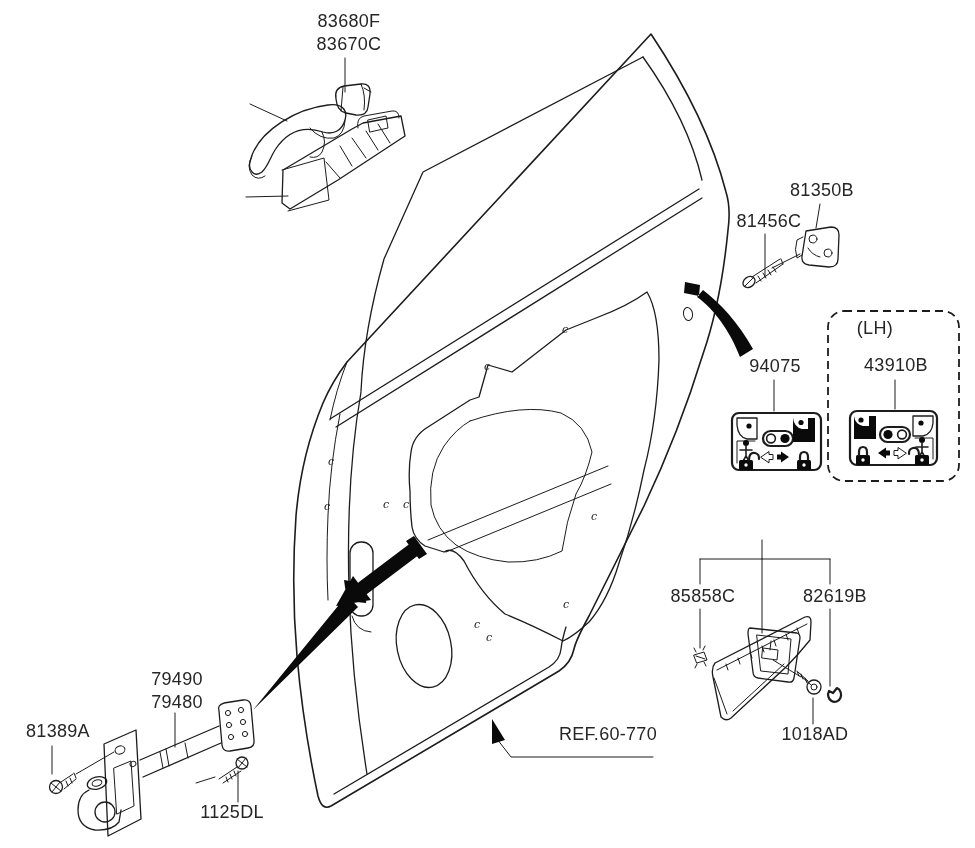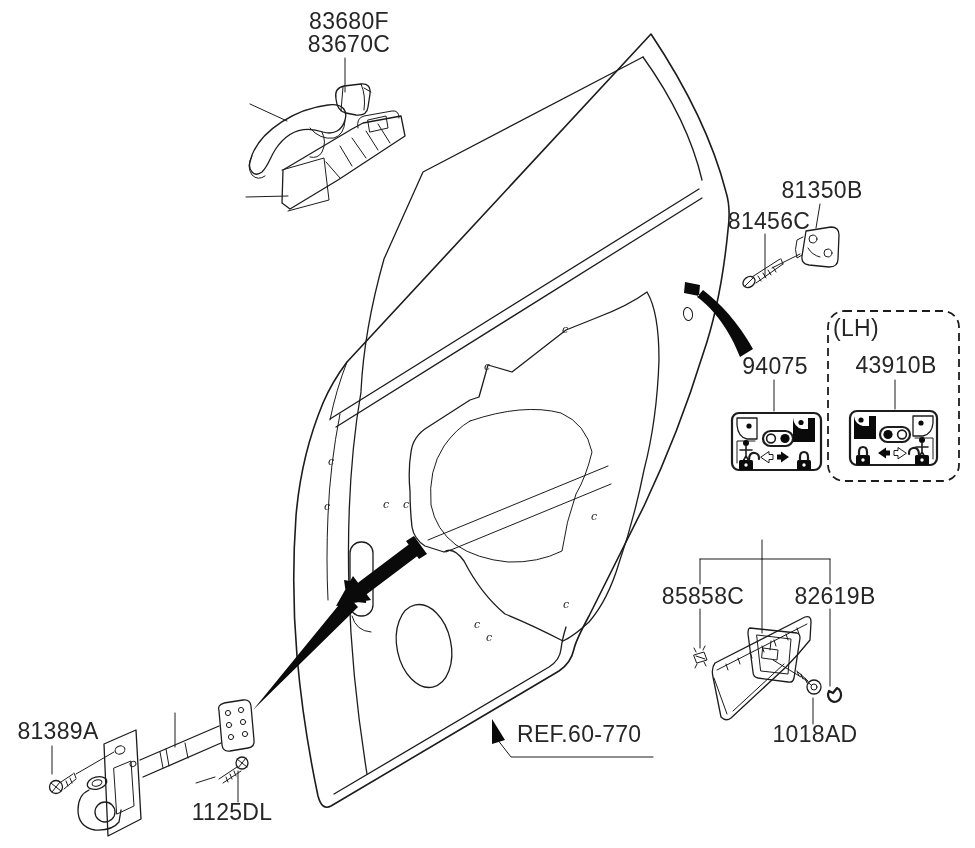--- a/index.html
+++ b/index.html
@@ -1,22 +1,22 @@
 <!DOCTYPE html>
 <html><head>
 <meta charset="utf-8">
 <style>
   html,body{margin:0;padding:0;background:#ffffff;}
   .stage{position:relative;width:975px;height:848px;background:#ffffff;overflow:hidden;
          font-family:"Liberation Sans",sans-serif;}
   .stage svg{position:absolute;left:0;top:0;}
-  .lbl{position:absolute;color:#262626;font-size:23px;line-height:23px;text-align:center;
+  .lbl{position:absolute;color:#262626;font-size:18px;line-height:23px;text-align:center;
        letter-spacing:.3px;white-space:nowrap;}
   .lbl span{display:block;}
-  .lbl.ta-left{text-align:left;}
+  .lbl.ta-left{text-align:right;}
   .ln{fill:none;stroke:#1c1c1c;stroke-width:1.3;stroke-linecap:round;stroke-linejoin:round;}
   .thin{stroke-width:1;}
   .mid{stroke-width:1.6;}
   .thick{stroke-width:2.2;}
   .blk{fill:#0a0a0a;stroke:none;}
   .wht{fill:#ffffff;}
   .cmark{font-family:"DejaVu Serif",serif;font-style:italic;font-size:11px;fill:#1c1c1c;}
 </style>
 </head>
 <body>
@@ -256,20 +256,24 @@
   </div>
   <div class="lbl" style="left:657px;top:585px;width:92px">
     <span>85858C</span>
   </div>
   <div class="lbl" style="left:789px;top:585px;width:92px">
     <span>82619B</span>
   </div>
   <div class="lbl" style="left:770px;top:723px;width:90px">
     <span>1018AD</span>
   </div>
+  <div class="lbl" style="left:141px;top:668px;width:72px">
+    <span>79490</span>
+    <span>79480</span>
+  </div>
   <div class="lbl" style="left:12px;top:720px;width:92px">
     <span>81389A</span>
   </div>
   <div class="lbl" style="left:186px;top:801px;width:92px">
     <span>1125DL</span>
   </div>
   <div class="lbl ta-left" style="left:517px;top:723px;width:140px">
     <span>REF.60-770</span>
   </div>
 

